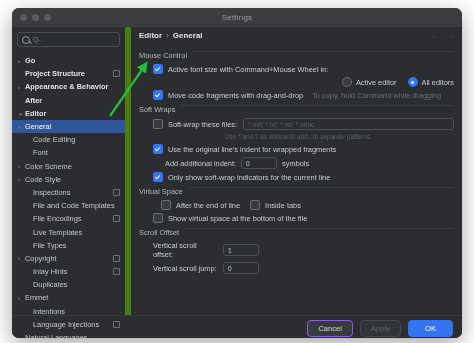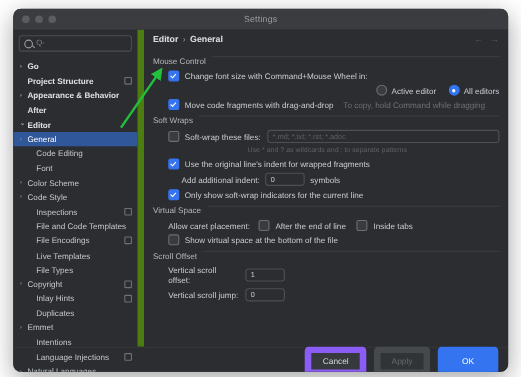--- a/index.html
+++ b/index.html
@@ -52,21 +52,21 @@
                border-radius:50%;background:#fff;}
   .muted{color:#6e7175;margin-left:9px;}
   .fld{background:#2b2d30;border:1px solid #4d5053;border-radius:3px;height:10px;
        display:flex;align-items:center;padding:0 4px;font-size:6.6px;color:#c9ccd0;}
   .fldph{color:#5e6165;}
   .hint{font-size:6.4px;color:#5e6165;margin:2px 0 4px 86px;}
   .ind{margin-left:14px;}
   .ind-r{margin-left:20px;justify-content:flex-end;}
   .footer{height:25px;background:#2b2d30;border-top:1px solid #393b3e;display:flex;
           align-items:center;justify-content:flex-end;gap:7px;padding-right:9px;}
-  .btn{font-size:7.6px;border-radius:4px;padding:3px 10px;border:6px solid #8b5cf6;
+  .btn{font-size:7.6px;border-radius:4px;padding:3px 10px;border:1px solid #8b5cf6;
        color:#d4d7db;background:#373a3d;}
   .btn.apply{border-color:#46494c;color:#66696d;background:#313437;}
   .btn.ok{background:#3574f0;border-color:#3574f0;color:#fff;padding:3px 16px;}
   .arrow{position:absolute;left:0;top:0;pointer-events:none;}
 </style>
 </head>
 <body>
 
 <div class="shot">
   <div class="window">
@@ -197,21 +197,21 @@
         </div>
 
         <div class="content">
 
           <div class="seclabel">
               <span>Mouse Control</span>
             </div>
 
           <div class="line ind">
             <span class="cb on"></span>
-            <span>Change font size with Command+Mouse Wheel in:</span>
+            <span>Active font size with Command+Mouse Wheel in:</span>
           </div>
 
           <div class="line ind-r" style="margin-left:26px;">
             <span class="rb"></span>
             <span>Active editor</span>
             <span style="width:11px"></span>
             <span class="rb on"></span>
             <span>All editors</span>
           </div>
 
@@ -250,21 +250,20 @@
           <div class="line ind">
             <span class="cb on"></span>
             <span>Only show soft-wrap indicators for the current line</span>
           </div>
 
           <div class="seclabel">
               <span>Virtual Space</span>
             </div>
 
           <div class="line" style="margin-left:14px;">
-            <span>Allow caret placement:</span>
             <span style="width:8px"></span>
             <span class="cb"></span>
             <span>After the end of line</span>
             <span style="width:10px"></span>
             <span class="cb"></span>
             <span>Inside tabs</span>
           </div>
 
           <div class="line ind">
             <span class="cb"></span>

